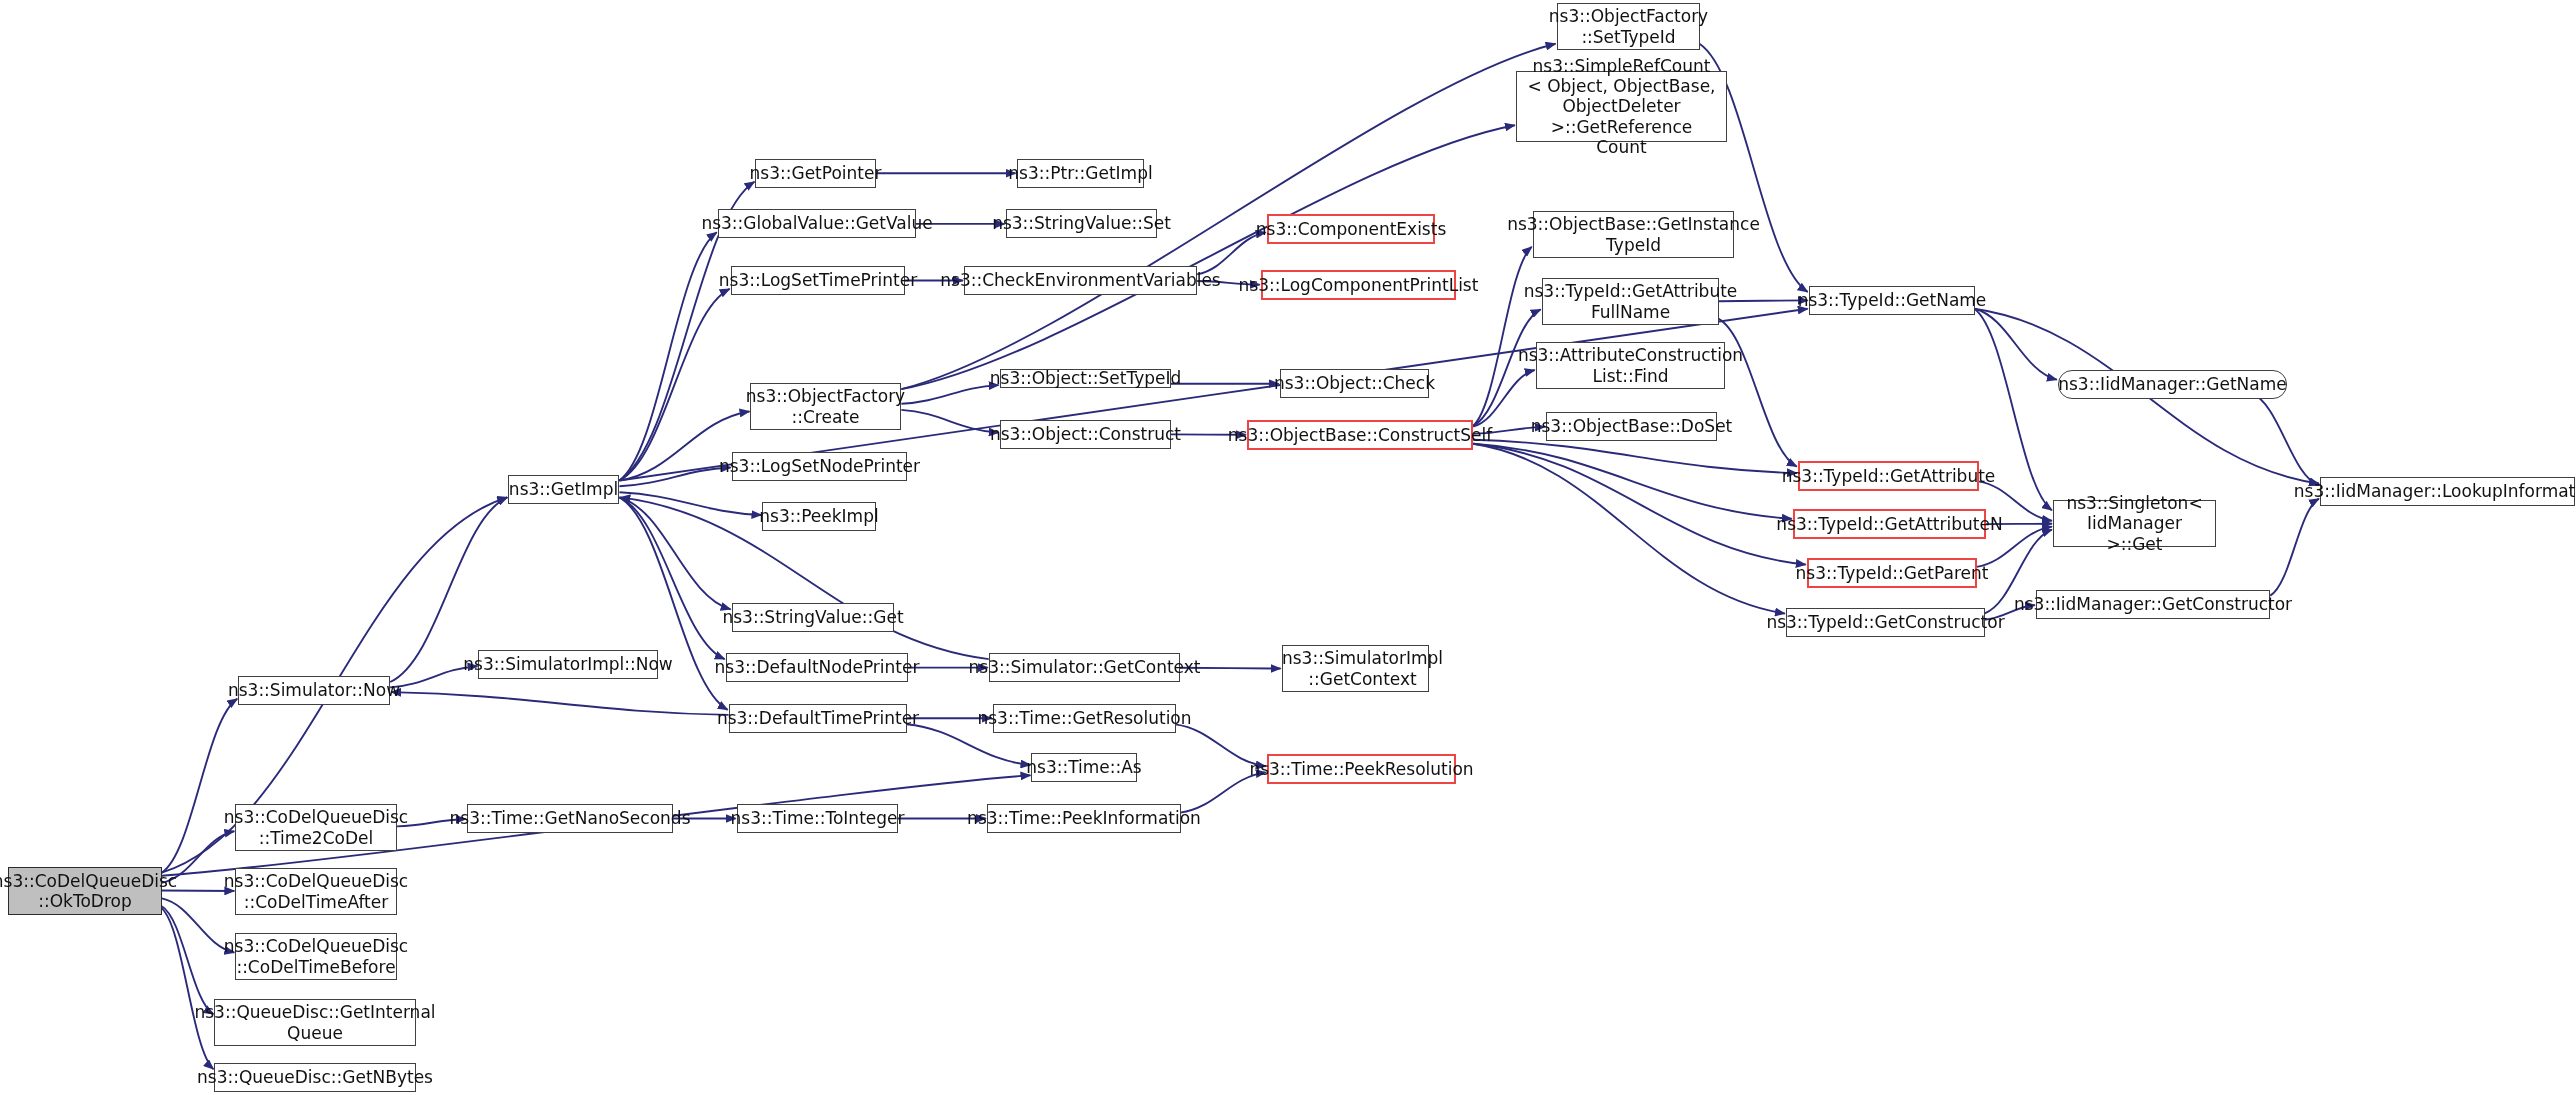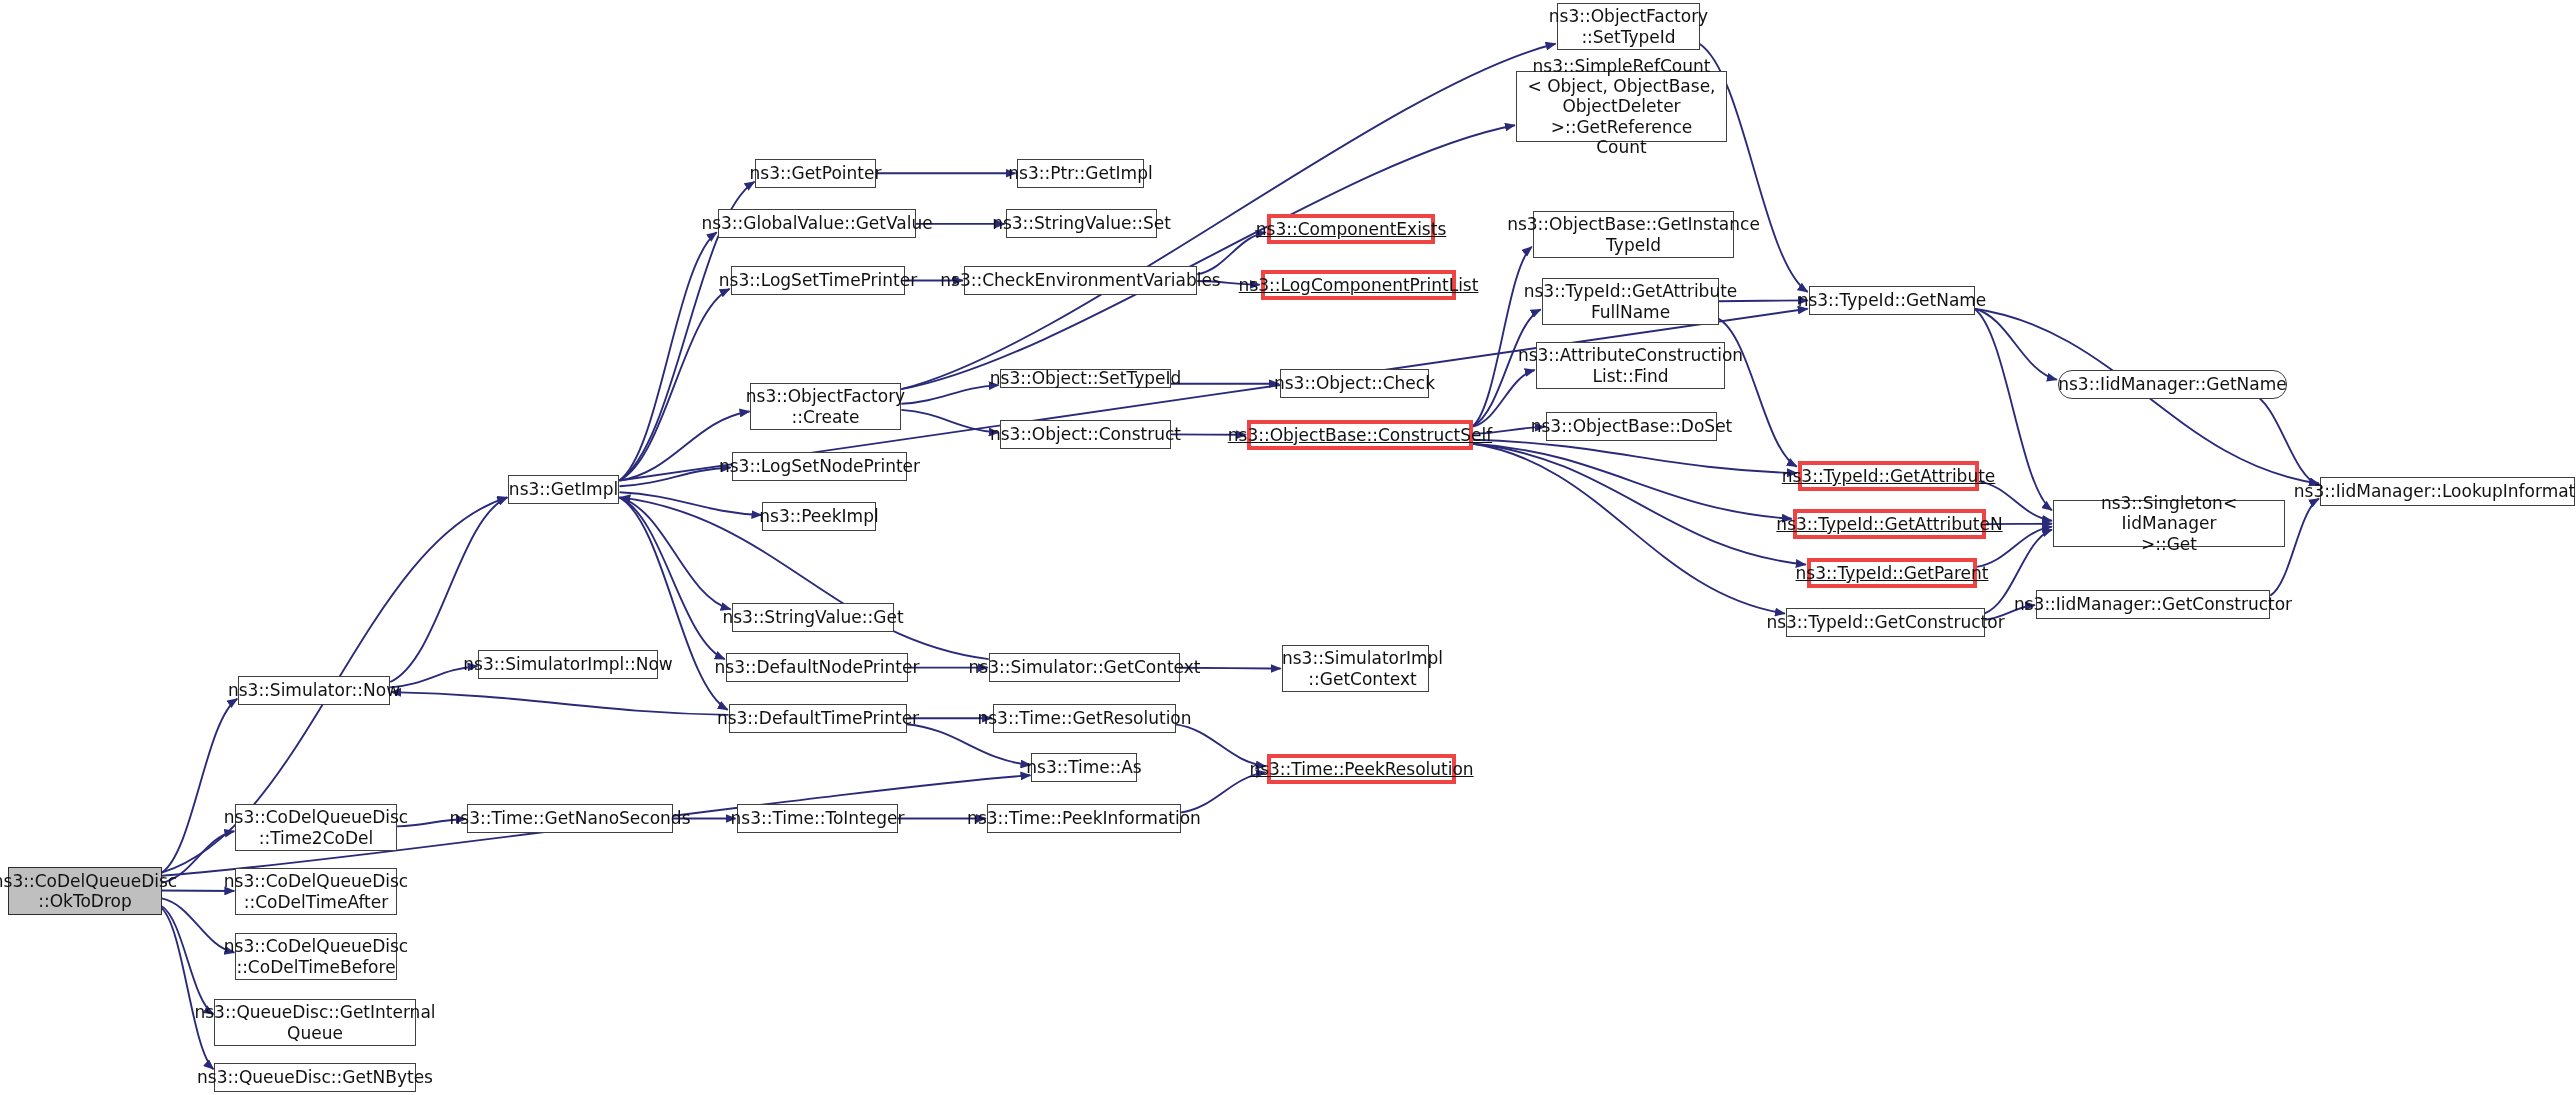--- a/index.html
+++ b/index.html
@@ -3,21 +3,21 @@
 <meta charset="utf-8">
 <style>
   html,body{margin:0;padding:0;background:#ffffff;}
   #canvas{position:relative;width:2576px;height:1096px;background:#ffffff;
           font-family:"DejaVu Sans","Liberation Sans",sans-serif;overflow:hidden;}
   svg.edges{position:absolute;left:0;top:0;width:2576px;height:1096px;pointer-events:none;}
   .node{position:absolute;box-sizing:border-box;background:#ffffff;
         border:1.5px solid #404040;display:flex;align-items:center;
         justify-content:center;text-align:center;line-height:1.18;
         font-size:17px;color:#111111;padding:2px 6px;white-space:pre-line;}
-  .node.red{border:4px solid #ef4444;text-decoration:underline;}
+  .node.red{border:2px solid #ef4444;}
   .node.root{background:#bfbfbf;border:1.5px solid #2b2b2b;}
 </style>
 </head>
 <body>
 
 <div id="canvas">
   <svg class="edges" id="edge-layer" viewBox="0 0 2595 1104" width="2576" height="1096">
     <defs>
       <marker id="arrow" markerWidth="11" markerHeight="9" refX="10" refY="4.5" orient="auto" markerUnits="userSpaceOnUse">
         <path d="M0,0 L11,4.5 L0,9 z" fill="#2a2a7a"></path>
@@ -144,19 +144,19 @@
 FullName</div>
       <div class="node" style="left: 1536px; top: 342px; width: 189px; height: 47px;">ns3::AttributeConstruction
 List::Find</div>
       <div class="node" style="left: 1546px; top: 412px; width: 171px; height: 29px;">ns3::ObjectBase::DoSet</div>
       <div class="node" style="left: 1809px; top: 286px; width: 166px; height: 29px;">ns3::TypeId::GetName</div>
       <div class="node red" style="left: 1798px; top: 461px; width: 181px; height: 30px;">ns3::TypeId::GetAttribute</div>
       <div class="node red" style="left: 1793px; top: 509px; width: 193px; height: 30px;">ns3::TypeId::GetAttributeN</div>
       <div class="node red" style="left: 1807px; top: 558px; width: 170px; height: 30px;">ns3::TypeId::GetParent</div>
       <div class="node" style="left: 1786px; top: 608px; width: 199px; height: 29px;">ns3::TypeId::GetConstructor</div>
       <div class="node" style="left: 2058px; top: 370px; width: 229px; height: 29px; border-radius: 14px;">ns3::IidManager::GetName</div>
-      <div class="node" style="left: 2053px; top: 500px; width: 232px; height: 47px;">ns3::Singleton&lt; IidManager
+      <div class="node" style="left: 2053px; top: 500px; width: 163px; height: 47px;">ns3::Singleton&lt; IidManager
 &gt;::Get</div>
       <div class="node" style="left: 2036px; top: 590px; width: 234px; height: 29px;">ns3::IidManager::GetConstructor</div>
       <div class="node" style="left: 2320px; top: 477px; width: 255px; height: 29px;">ns3::IidManager::LookupInformation</div>
     </div>
 </div>
 
 
 </body></html>

